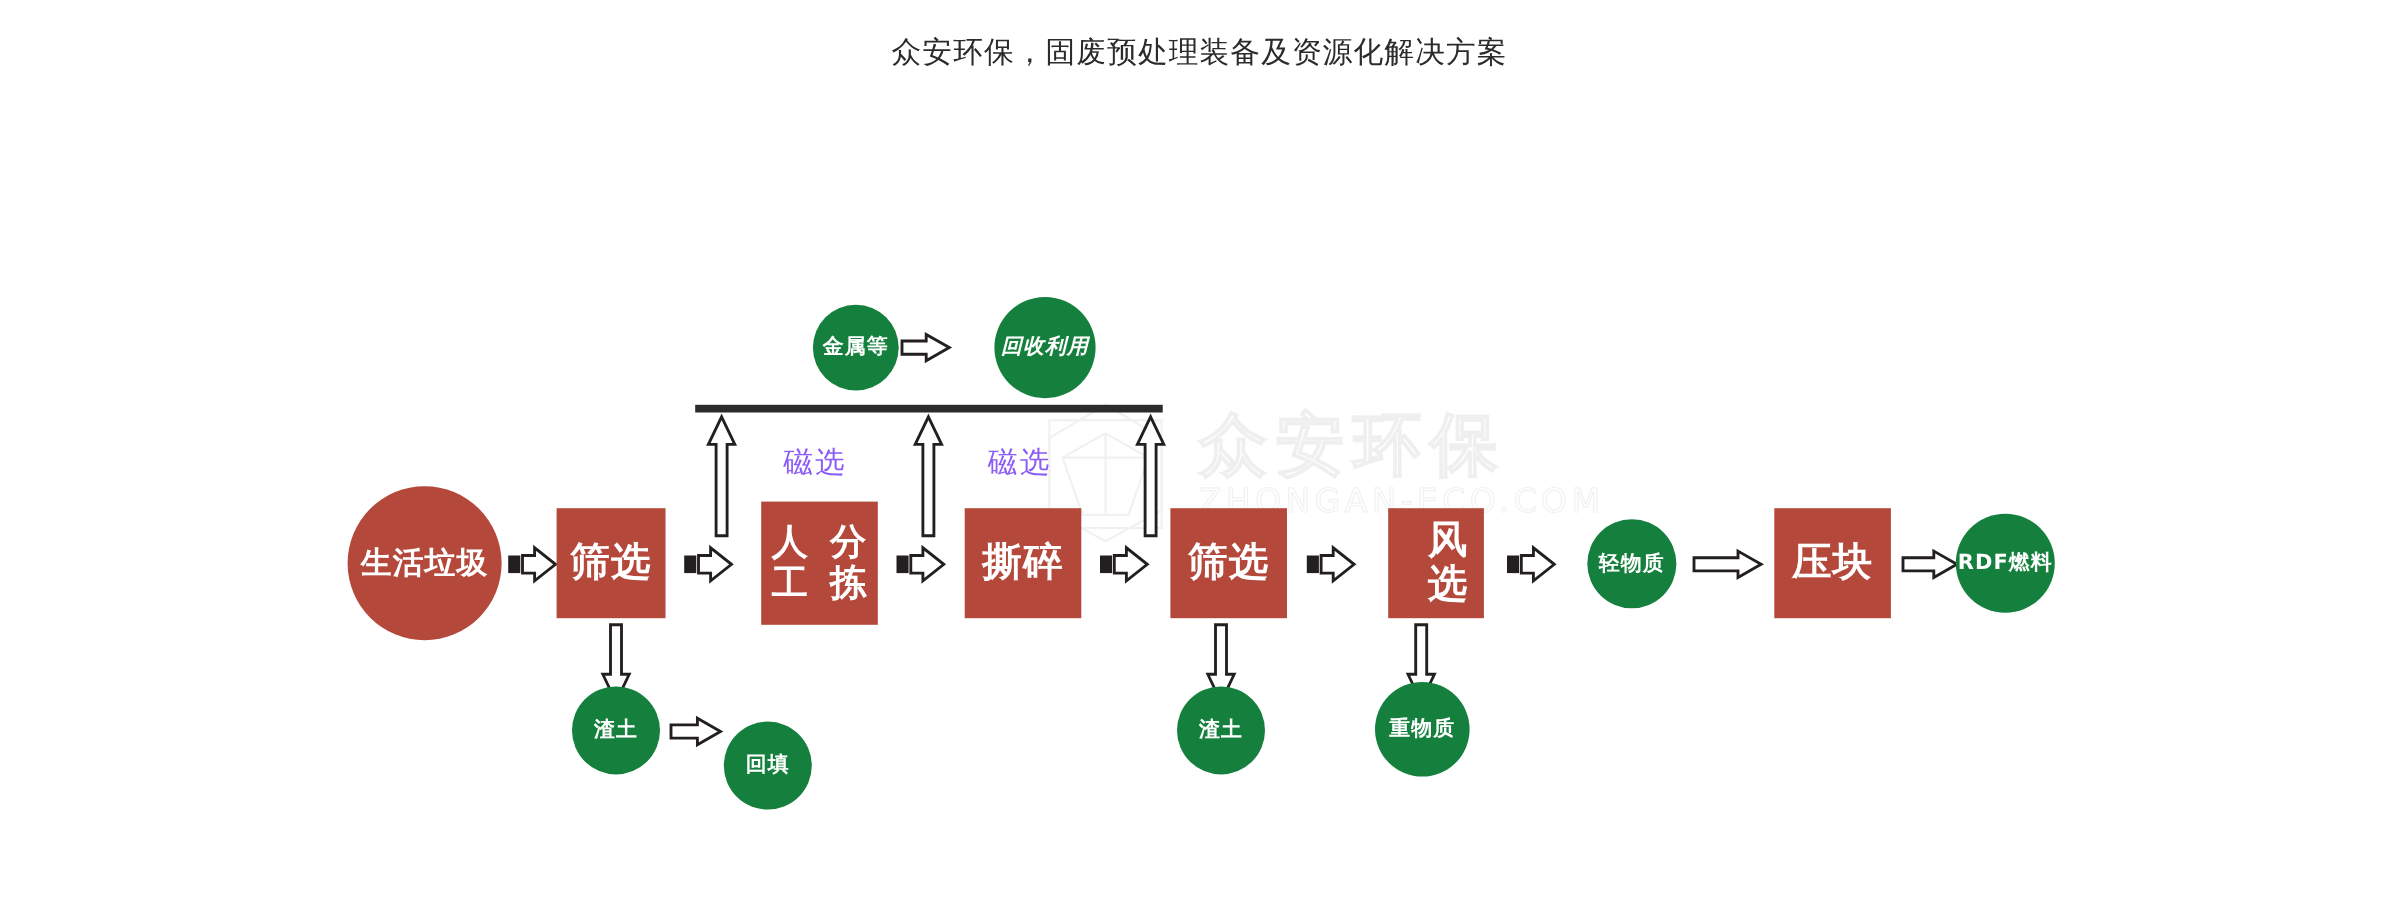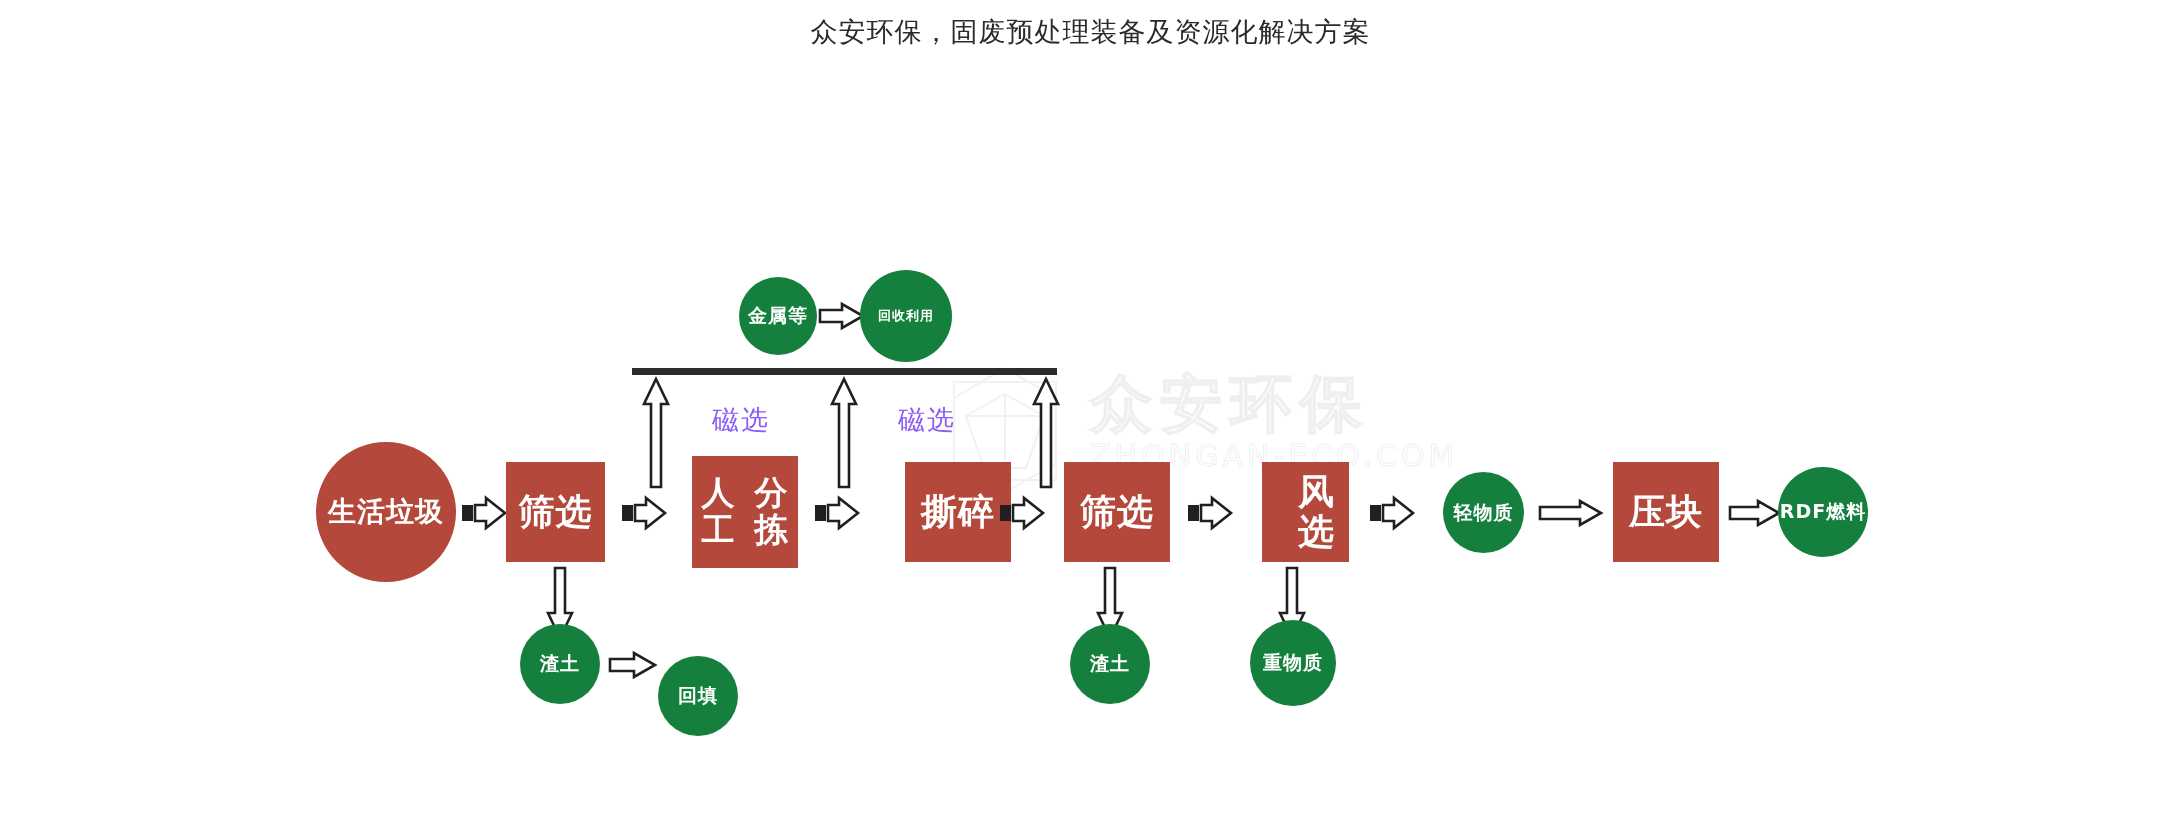--- a/index.html
+++ b/index.html
@@ -25,21 +25,21 @@
     margin:0;
     padding-top:48px;
     font-size:66px;
     line-height:1.0;
     font-weight:bold;
     letter-spacing:3px;
     color:#b94a3a;
     font-family:"DejaVu Sans","Liberation Sans",sans-serif;
   }
   #subtitle{
-    margin:0;
+    margin:16px;
     padding-top:18px;
     font-size:27px;
     line-height:1.0;
     letter-spacing:1px;
     color:#2b2b2b;
     font-family:"DejaVu Serif","Liberation Serif",serif;
   }
 
   
   #watermark{
@@ -135,21 +135,21 @@
   </div>
 
   <div class="node circle blue" style="left:739px;top:277px;width:78px;height:78px;font-size:19px;">金属等</div>
 
   <div class="arrow" style="left:820px;top:303px;">
     <svg width="44" height="26" viewBox="0 0 44 26">
       <polygon points="0,7 22,7 22,1 43,13 22,25 22,19 0,19" fill="#ffffff" stroke="#231f20" stroke-width="2.6" stroke-linejoin="miter"></polygon>
     </svg>
   </div>
 
-  <div class="node circle blue" style="left:860px;top:270px;width:92px;height:92px;font-size:13px;">回收利用</div>
+  <div class="node circle blue" style="left:904px;top:270px;width:92px;height:92px;font-size:19px;font-style:italic;">回收利用</div>
 
   <div class="hbar" style="left:632px;top:368px;width:425px;"></div>
 
   <div class="arrow" style="left:643px;top:378px;">
     <svg width="26" height="110" viewBox="0 0 26 110">
       <polygon points="13,1 25,26 18,26 18,109 8,109 8,26 1,26" fill="#ffffff" stroke="#231f20" stroke-width="2.6" stroke-linejoin="miter"></polygon>
     </svg>
   </div>
 
   <div class="arrow" style="left:831px;top:378px;">
@@ -190,21 +190,21 @@
     <span>分拣</span>
   </div>
 
   <div class="arrow" style="left:815px;top:496px;">
     <svg width="44" height="34" viewBox="0 0 44 34">
       <rect x="0" y="9" width="11" height="16" fill="#231f20"></rect>
       <polygon points="13,9 24,9 24,2 43,17 24,32 24,25 13,25" fill="#ffffff" stroke="#231f20" stroke-width="2.6" stroke-linejoin="miter"></polygon>
     </svg>
   </div>
 
-  <div class="node red" style="left:877px;top:462px;width:106px;height:100px;font-size:36px;margin-left:28px;">撕碎</div>
+  <div class="node red" style="left:877px;top:462px;width:106px;height:100px;font-size:36px;">撕碎</div>
 
   <div class="arrow" style="left:1000px;top:496px;">
     <svg width="44" height="34" viewBox="0 0 44 34">
       <rect x="0" y="9" width="11" height="16" fill="#231f20"></rect>
       <polygon points="13,9 24,9 24,2 43,17 24,32 24,25 13,25" fill="#ffffff" stroke="#231f20" stroke-width="2.6" stroke-linejoin="miter"></polygon>
     </svg>
   </div>
 
   <div class="node red" style="left:1064px;top:462px;width:106px;height:100px;font-size:36px;">筛选</div>
 

